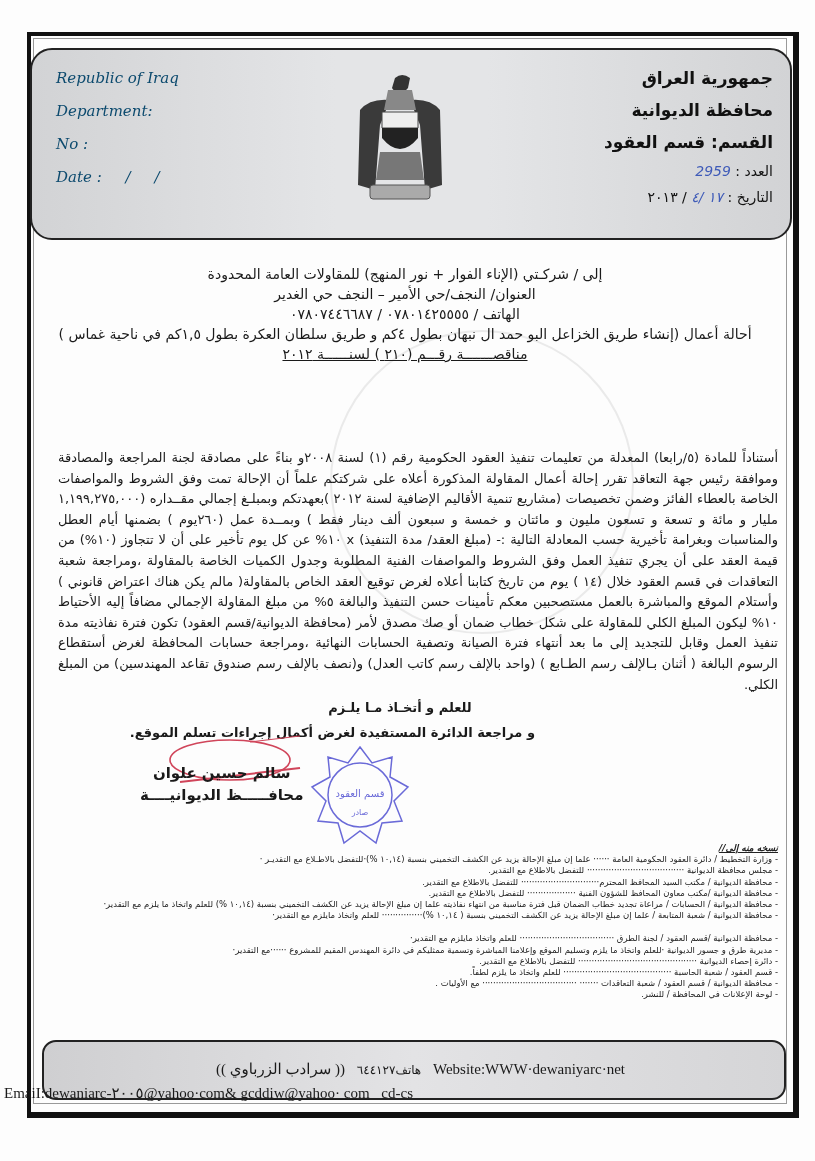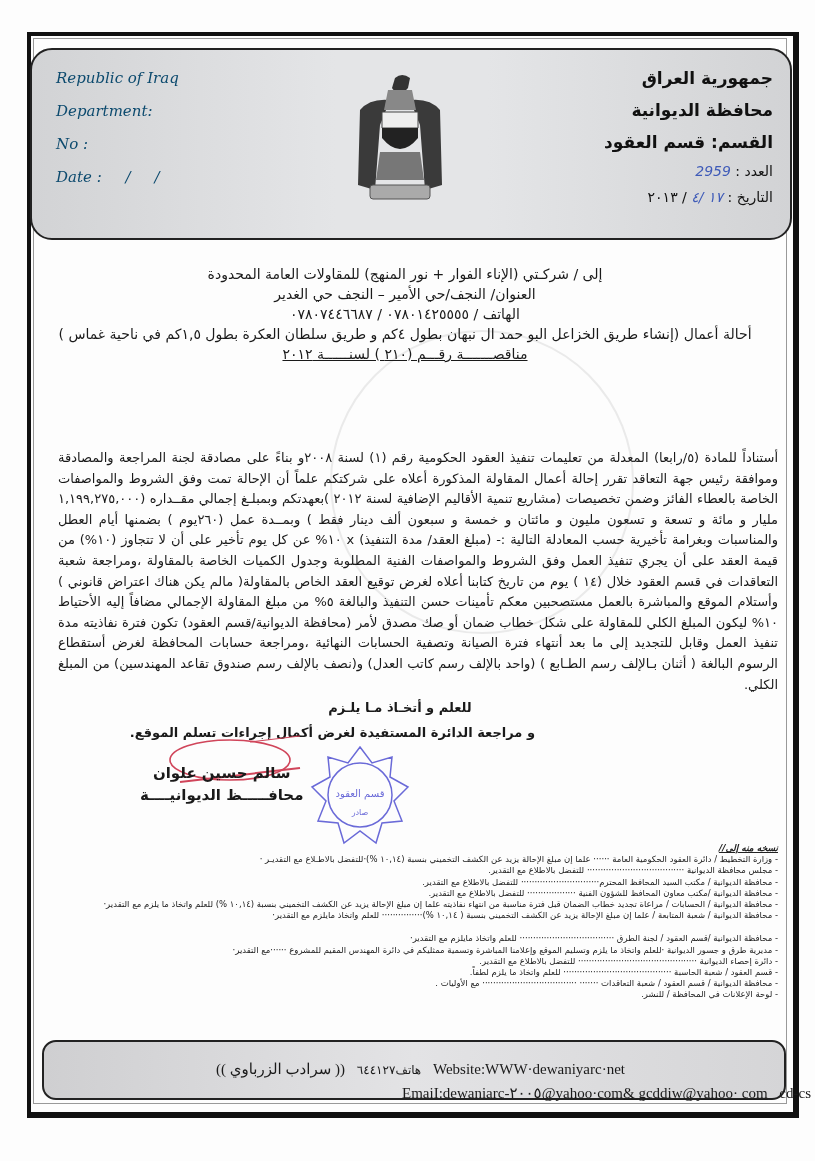--- a/index.html
+++ b/index.html
@@ -27,21 +27,21 @@
   .closing2 { position:absolute; right:280px; top:725px; direction:rtl; font-size:13px; font-weight:bold; }
   .signature { position:absolute; left:140px; top:762px; direction:rtl; text-align:center; font-size:15px; font-weight:bold; line-height:22px; }
   .sig-scribble { position:absolute; left:160px; top:732px; width:150px; height:60px; }
   .stamp { position:absolute; left:310px; top:745px; width:100px; height:100px; }
   .copies { position:absolute; left:60px; width:718px; top:843px; direction:rtl; text-align:right; font-size:8.5px; line-height:11.2px; color:#222; }
   .copies .title { font-weight:bold; text-decoration:underline; font-size:9px;font-style:italic; }
   .copies .gap { height:12px; }
   .footer-box { position:absolute; left:42px; top:1040px; width:740px; height:56px; border:2px solid #222; border-radius:14px;
                 background:linear-gradient(90deg,#cfcfd1 0%,#e3e3e5 50%,#d5d5d7 100%); }
   .footer-line1 { position:absolute; left:0; width:100%; top:1060px; text-align:center; font-family:"Liberation Serif", serif; font-size:15px; }
-  .footer-line2 { position:absolute; left:0; width:100%; top:1084px; text-align:right; font-family:"Liberation Serif", serif; font-size:15px; }
+  .footer-line2 { position:absolute; left:0; width:100%; top:1084px; text-align:left; font-family:"Liberation Serif", serif; font-size:15px; }
   .footer-line1 span, .footer-line2 span { margin:0 4px; }
   .u { text-decoration:underline; }
 </style>
 </head>
 <body>
 
 <div class="frame-outer"></div>
 <div class="frame-inner"></div>
 
 <div class="header-box"></div>

